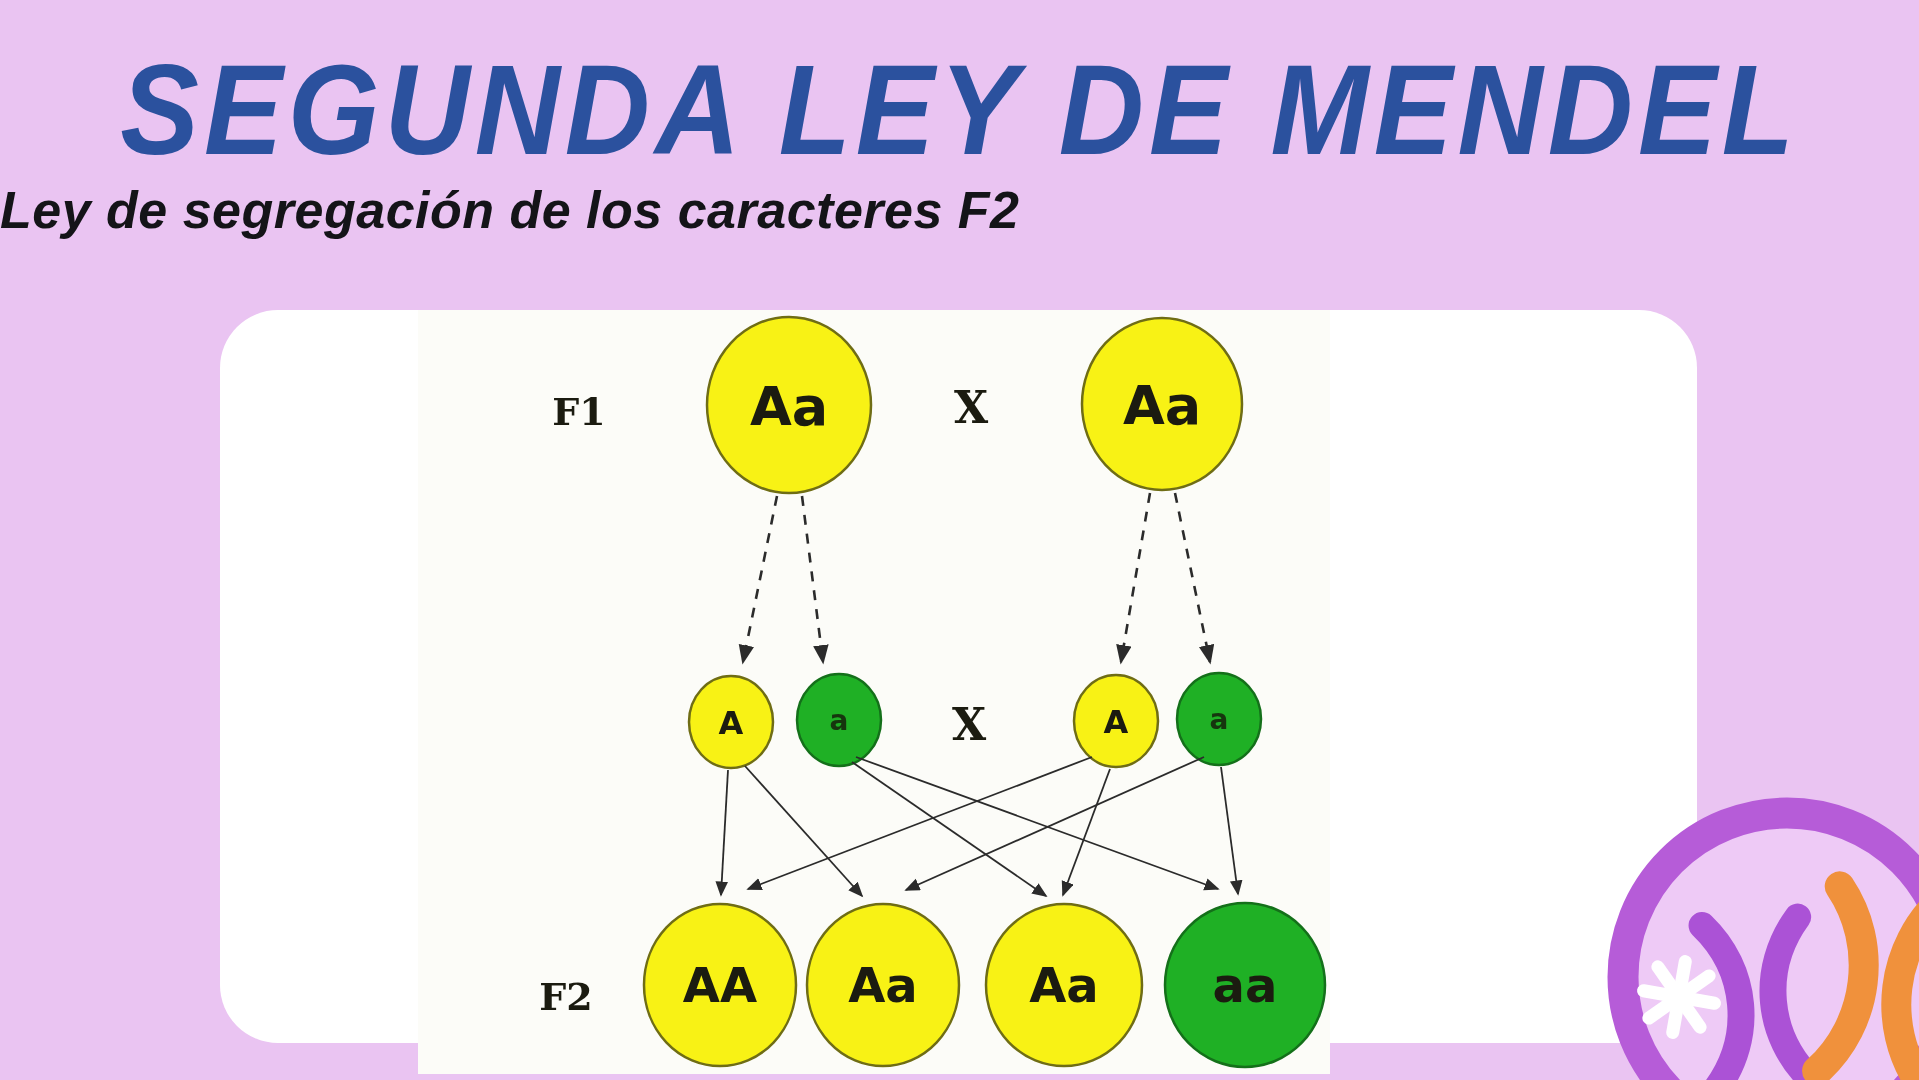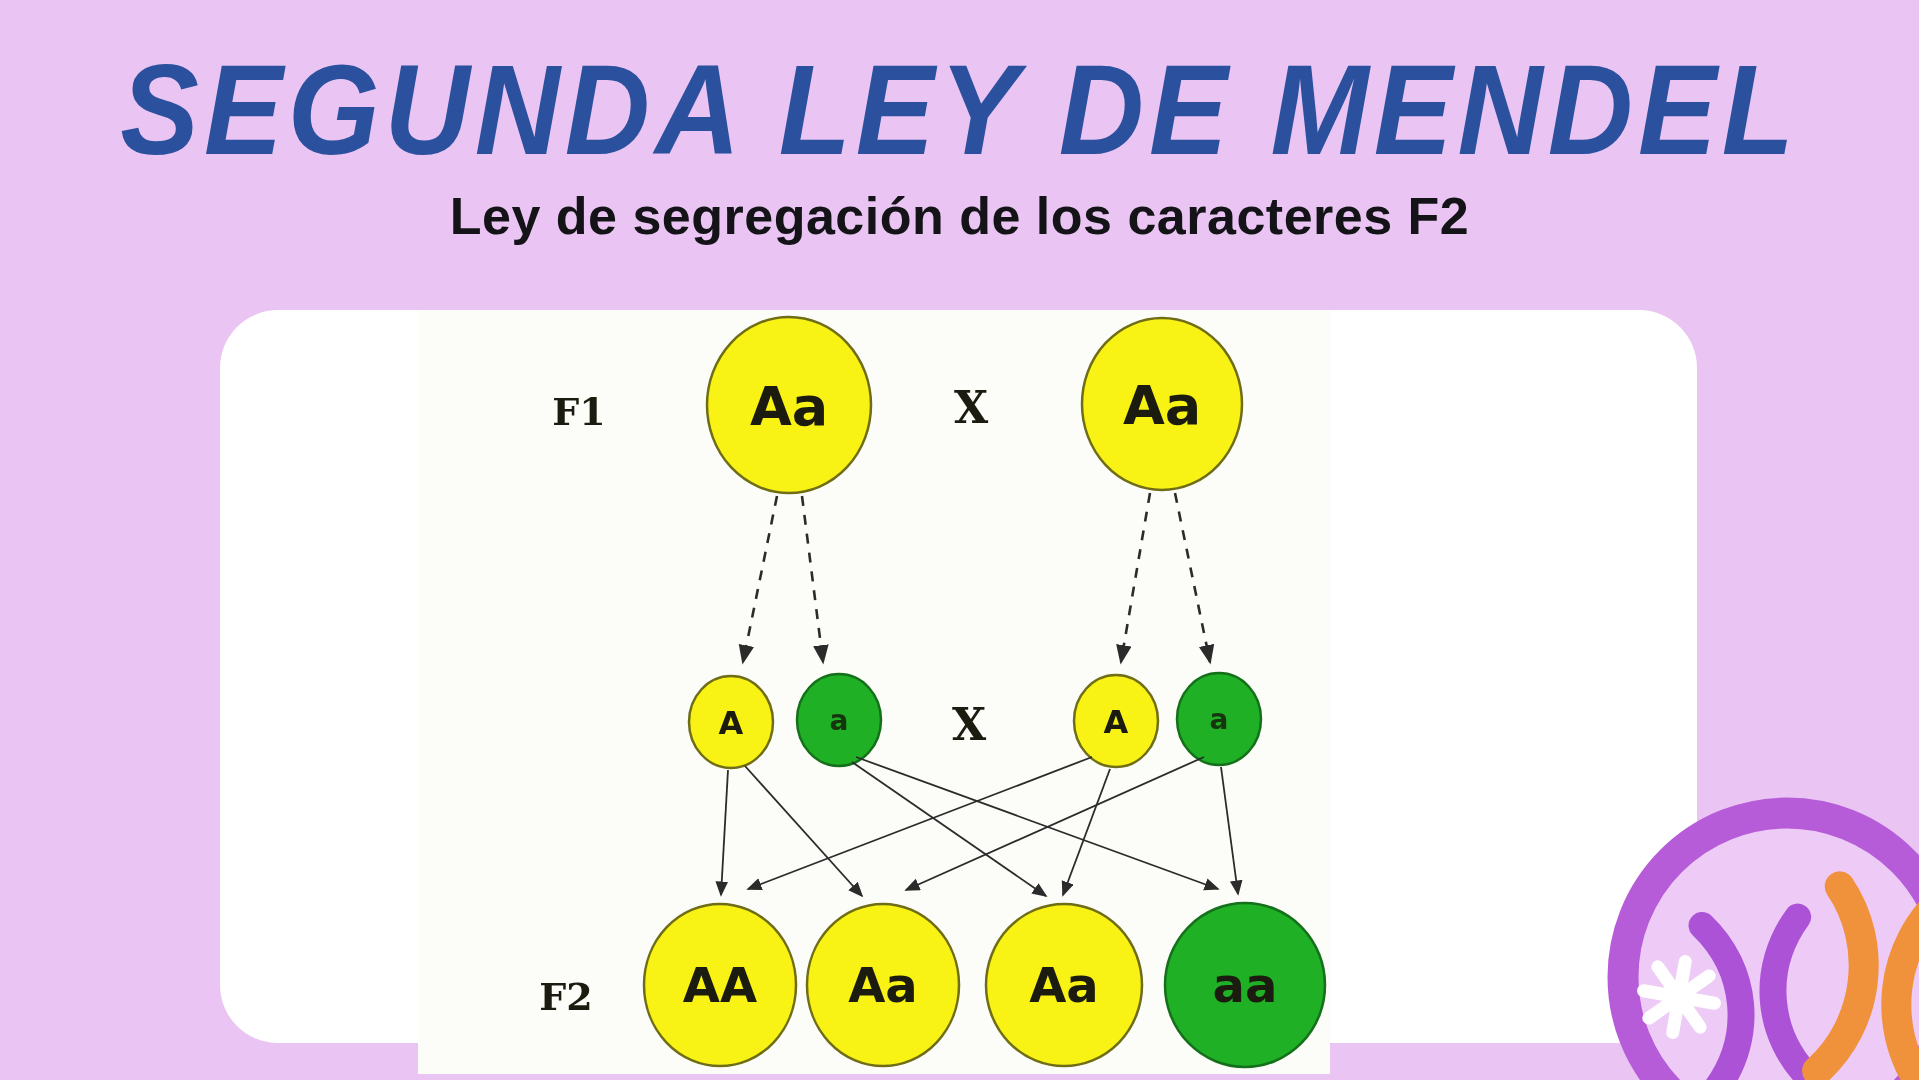--- a/index.html
+++ b/index.html
@@ -26,23 +26,23 @@
   .stage{position:absolute;inset:0;}
   .title{
     position:absolute;top:42px;left:0;width:100%;
     text-align:center;white-space:nowrap;
     font-family:"Liberation Sans",sans-serif;
     font-size:118px;font-weight:900;font-style:italic;
     letter-spacing:5px;color:var(--title-blue);
     transform:scaleY(1.08);
   }
   .subtitle{
-    position:absolute;top:186px;left:0;width:100%;
-    text-align:center;white-space:nowrap;
-    font-size:52px;font-weight:900;
+    position:absolute;top:180px;left:0;width:100%;
+    text-align:left;white-space:nowrap;
+    font-size:52px;font-weight:900;font-style:italic;
     color:var(--subtitle-black);letter-spacing:0.5px;
   }
   .card{
     position:absolute;left:220px;top:310px;width:1477px;height:733px;
     background:var(--card);border-radius:58px;
   }
   svg.diagram{position:absolute;left:418px;top:310px;width:912px;height:764px;}
   svg.decoration{position:absolute;left:1555px;top:745px;width:364px;height:335px;}
   .diagram-bg{fill:var(--diagram-bg);}
   .cy{fill:var(--allele-yellow);stroke:var(--allele-yellow-stroke);stroke-width:2.5;}

